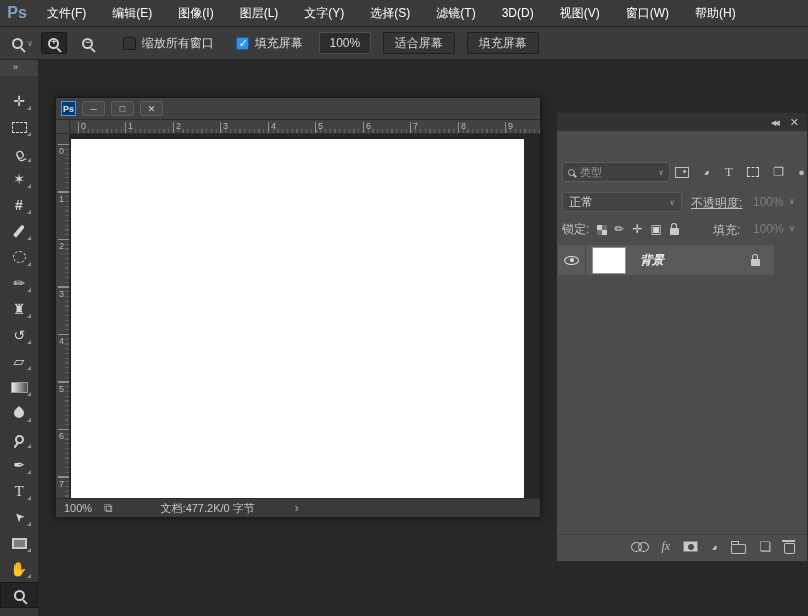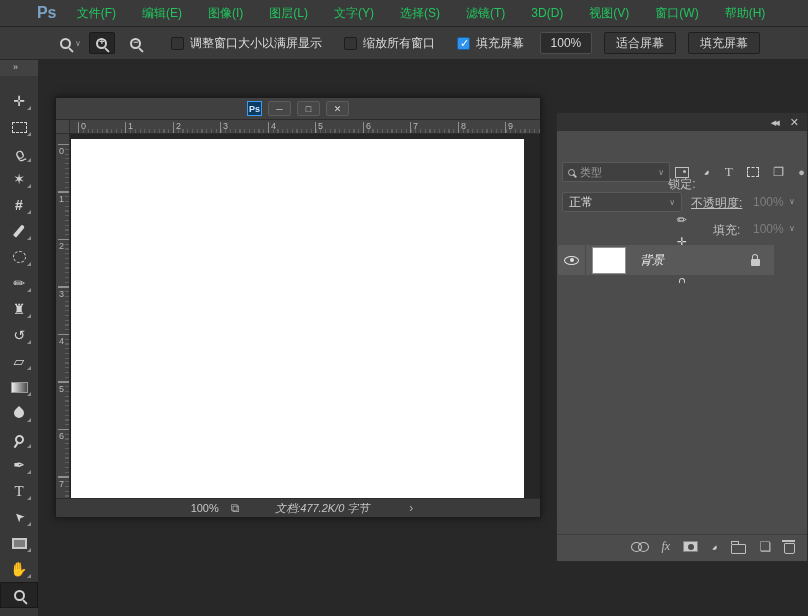--- a/index.html
+++ b/index.html
@@ -1,23 +1,23 @@
 <!DOCTYPE html>
 <html><head>
 <meta charset="utf-8">
 <style>
   * { margin:0; padding:0; box-sizing:border-box; }
   html,body { width:808px; height:616px; overflow:hidden; }
   body { font-family:"Liberation Sans","DejaVu Sans",sans-serif; background:#282828; position:relative; color:#d8d8d8; }
-  .abs { position:absolute;justify-content:center; }
+  .abs { position:absolute; }
 
   
   #menubar { left:0; top:0; width:808px; height:27px; background:#3a3a3a; border-bottom:1px solid #252525; display:flex; align-items:center; }
   #ps-logo { width:34px; text-align:center; font-size:16px; font-weight:bold; color:#7aa3c6; }
-  .menu-item { font-size:12px; color:#22c55e; padding:0 13px; line-height:26px; cursor:default; }
+  .menu-item { font-size:12px; color:#ffffff; padding:0 13px; line-height:26px; cursor:default; }
 
   
   #optionsbar { left:0; top:27px; width:808px; height:33px; background:#3b3b3b; border-bottom:1px solid #272727; display:flex; align-items:center; }
   .mag { display:inline-block; width:11px; height:11px; border:2px solid #cfcfcf; border-radius:50%; position:relative; flex:none; }
   .mag::after { content:""; position:absolute; width:6px; height:2px; background:#cfcfcf; transform:rotate(45deg); right:-5px; bottom:-4px; border-radius:1px; }
   .mag .sign { position:absolute; top:50%; left:50%; transform:translate(-50%,-55%); font-size:9px; line-height:1; font-weight:bold; color:#cfcfcf; }
   .opt-btn { height:22px; display:flex; align-items:center; justify-content:center; border-radius:2px; }
   .tool-preset { margin-left:12px; display:flex; align-items:center; gap:4px; }
   .caret { font-size:8px; color:#9a9a9a; }
   .zoom-btn { width:26px; margin-left:8px; }
@@ -60,21 +60,21 @@
   .hnum { position:absolute; top:1px; font-size:9px; color:#b8b8b8; }
   #v-ruler { left:0; top:36px; width:14px; height:364px; background:#424242; border-right:1px solid #2e2e2e; overflow:hidden; }
   #v-ruler .minor { position:absolute; right:0; width:4px; top:10px; bottom:0; background:repeating-linear-gradient(180deg,#5f5f5f 0 1px,transparent 1px 4.75px); }
   #v-ruler .major { position:absolute; left:2px; right:0; top:10px; bottom:0; background:repeating-linear-gradient(180deg,#8f8f8f 0 1px,transparent 1px 47.5px); }
   .vnum { position:absolute; left:3px; font-size:9px; color:#b8b8b8; }
   #doc-content { left:14px; top:36px; width:470px; height:364px; background:#262626; }
   #canvas { left:1px; top:5px; width:453px; height:359px; background:#ffffff; }
   #doc-statusbar { left:0; top:400px; width:484px; height:19px; background:#3b3b3b; border-top:1px solid #2b2b2b; display:flex; align-items:center; font-size:11px; color:#c6c6c6; }
   #status-zoom { margin-left:8px; width:34px; }
   .icon-export { font-size:12px; color:#b5b5b5; margin-left:6px; }
-  #status-info { margin-left:36px;font-style:italic; }
+  #status-info { margin-left:48px; }
   #status-chevron { margin-left:40px; color:#a8a8a8; font-size:12px; }
 
   
   #layers { left:556px; top:112px; width:252px; height:450px; background:#4c4c4c; border:1px solid #2a2a2a; }
   #lp-header { left:0; top:0; width:250px; height:18px; background:#323232; display:flex; align-items:center; justify-content:flex-end; gap:12px; padding-right:8px; }
   #lp-collapse { color:#c2c2c2; font-size:11px; font-weight:bold; letter-spacing:-2px; }
   #lp-close { color:#c2c2c2; font-size:11px; }
   #lp-tabs { left:0; top:18px; width:250px; height:26px; background:#3a3a3a; }
   #lp-tab-layers { left:4px; top:0; width:46px; height:26px; background:#4c4c4c; color:#e4e4e4; font-size:12px; display:flex; align-items:center; justify-content:center; }
   #lp-menu { right:8px; top:5px; color:#cccccc; font-size:13px; position:absolute; }
@@ -85,28 +85,28 @@
   #lp-filter-label { font-size:11px; color:#9a9a9a; flex:1; }
   .filter-icons { position:absolute; top:5px; left:118px; width:130px; height:20px; display:flex; align-items:center; justify-content:space-between; color:#c6c6c6; }
   .icon-pic { width:14px; height:11px; border:1px solid #c0c0c0; position:relative; }
   .icon-pic::after { content:""; position:absolute; right:2px; top:2px; width:3px; height:3px; border-radius:50%; background:#c0c0c0; }
   .half-circle { font-size:12px; color:#c6c6c6; display:inline-block; transform:rotate(45deg); line-height:1; }
   .lp-row-label { font-size:12px; color:#c0c0c0; }
   #lp-blend { left:5px; top:35px; width:120px; height:20px; background:#434343; border:1px solid #5a5a5a; border-radius:2px; display:flex; align-items:center; justify-content:space-between; padding:0 6px; font-size:12px; color:#d6d6d6; }
   #lp-opacity-label { position:absolute; left:134px; top:38px;text-decoration:underline; }
   #lp-opacity-value { position:absolute; left:196px; top:38px; font-size:12px; color:#7e7e7e; }
   #lp-opacity-caret { position:absolute; left:232px; top:40px; }
-  #lp-lockrow { left:5px; top:62px; width:240px; height:20px; display:flex; align-items:center; gap:8px;flex-direction:column; }
+  #lp-lockrow { left:5px; top:62px; width:240px; height:20px; display:flex; align-items:center; gap:8px; }
   .checker { width:5px; height:5px; background:#cccccc; box-shadow:5px 5px 0 #cccccc, 5px 0 0 #6e6e6e, 0 5px 0 #6e6e6e; margin:0 4px 4px 0; }
   .icon-lock { width:9px; height:7px; background:#c9c9c9; border-radius:1px; position:relative; display:inline-block; margin-top:4px; }
   .icon-lock::before { content:""; position:absolute; top:-5px; left:1px; width:4px; height:4px; border:1.5px solid #c9c9c9; border-bottom:none; border-radius:3px 3px 0 0; }
   #lp-fill-label { position:absolute; left:156px; top:65px; }
   #lp-fill-value { position:absolute; left:196px; top:65px; font-size:12px; color:#7e7e7e; }
   #lp-fill-caret { position:absolute; left:232px; top:67px; }
-  #lp-layer-row { left:1px; top:88px; width:216px; height:30px; background:#595959; display:flex; align-items:center; }
+  #lp-layer-row { left:1px; top:88px; width:216px; height:30px; background:#595959; display:flex; align-items:center;font-weight:bold; }
   #lp-eye-cell { width:28px; height:30px; border-right:1px solid #494949; display:flex; align-items:center; justify-content:center; }
   .icon-eye { width:15px; height:9px; border:1.5px solid #e0e0e0; border-radius:50%; position:relative; display:inline-block; }
   .icon-eye::after { content:""; position:absolute; left:50%; top:50%; transform:translate(-50%,-50%); width:4px; height:4px; border-radius:50%; background:#e0e0e0; }
   #lp-thumb { width:34px; height:27px; background:#ffffff; border:1px solid #8f8f8f; margin-left:6px; }
   #lp-layer-name { margin-left:14px; font-style:italic; font-size:12px; color:#ececec; flex:1; }
   #lp-layer-lock { margin-right:14px; }
   #lp-bottombar { left:0; top:377px; width:250px; height:24px; border-top:1px solid #3e3e3e; display:flex; align-items:center; justify-content:flex-end; gap:13px; padding-right:12px; color:#bfbfbf; }
   .icon-link { width:17px; height:9px; position:relative; display:inline-block; }
   .icon-link::before, .icon-link::after { content:""; position:absolute; top:0; width:9px; height:8px; border:1.5px solid #bfbfbf; border-radius:50%; }
   .icon-link::before { left:0; } .icon-link::after { left:7px; }
@@ -147,24 +147,20 @@
         <span class="sign">+</span>
       </span>
   </span>
   <span class="opt-btn zoom-btn">
     <span class="mag">
         <span class="sign">−</span>
       </span>
   </span>
   <span class="cb-group">
     <span class="cb"></span>
-    <span class="cb-label">调整窗口大小以满屏显示</span>
-  </span>
-  <span class="cb-group">
-    <span class="cb"></span>
     <span class="cb-label">缩放所有窗口</span>
   </span>
   <span class="cb-group">
     <span class="cb checked"></span>
     <span class="cb-label">填充屏幕</span>
   </span>
   <span class="opt-btn field-btn" style="width:52px; margin-left:16px;">100%</span>
   <span class="opt-btn push-btn" style="width:72px; margin-left:12px;">适合屏幕</span>
   <span class="opt-btn push-btn" style="width:72px; margin-left:12px;">填充屏幕</span>
 </div>

